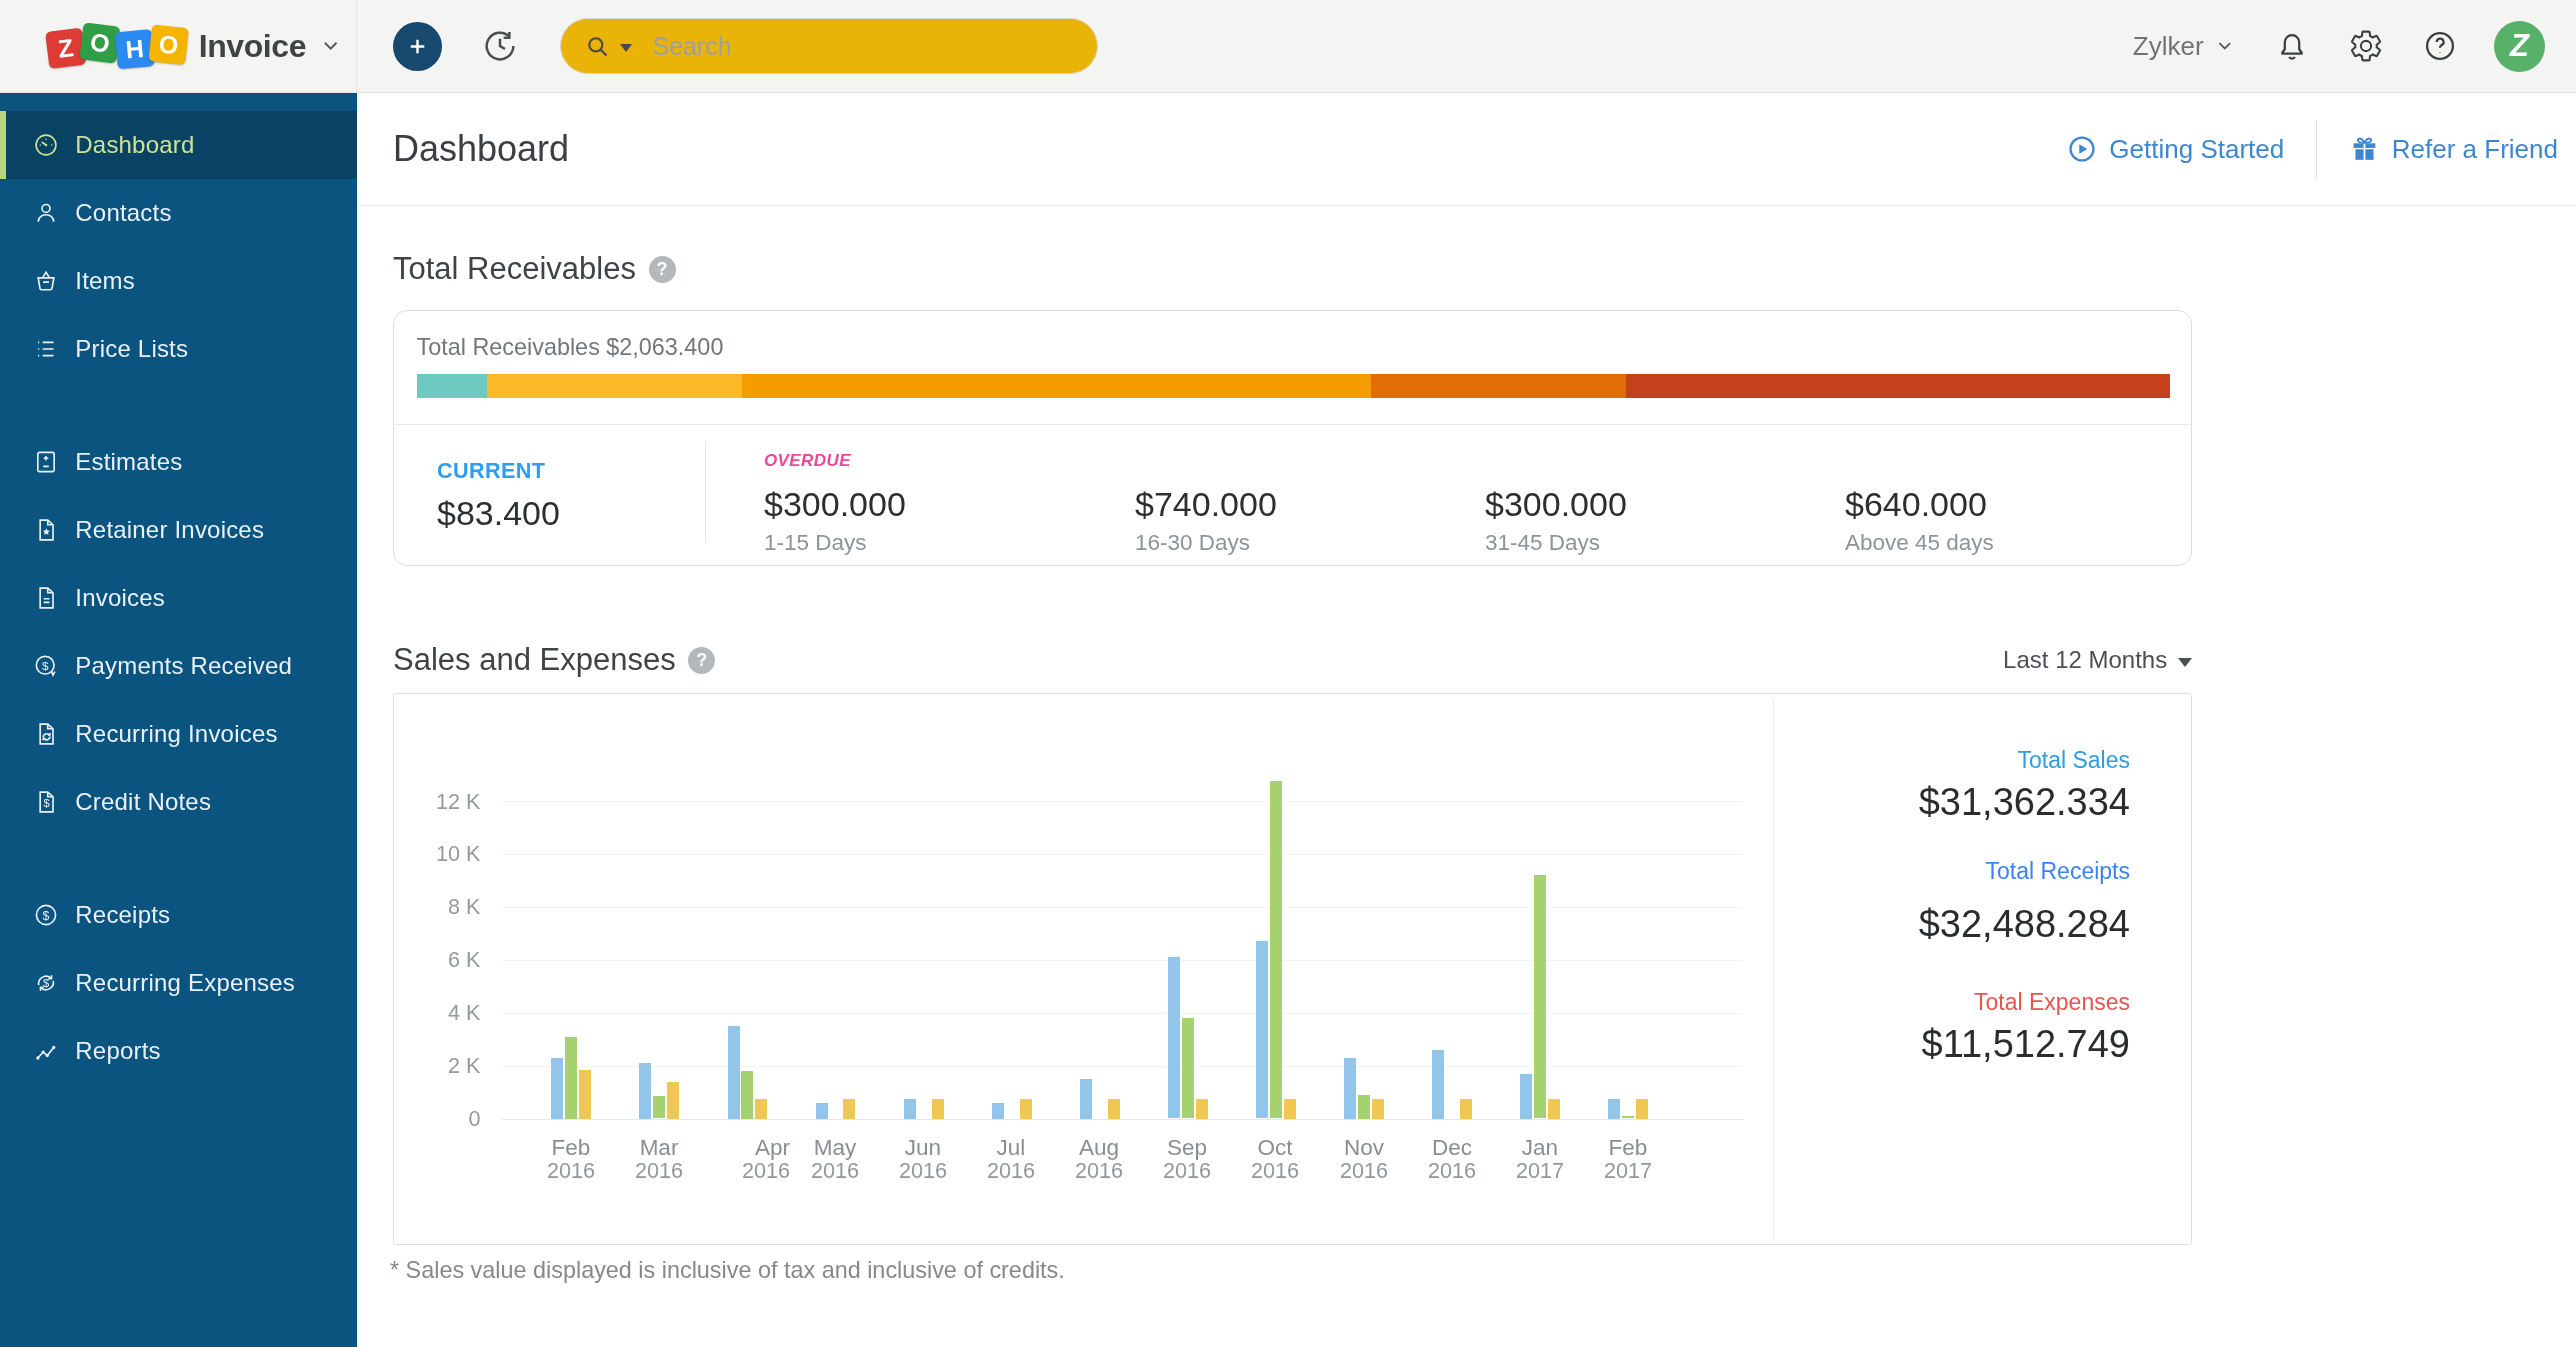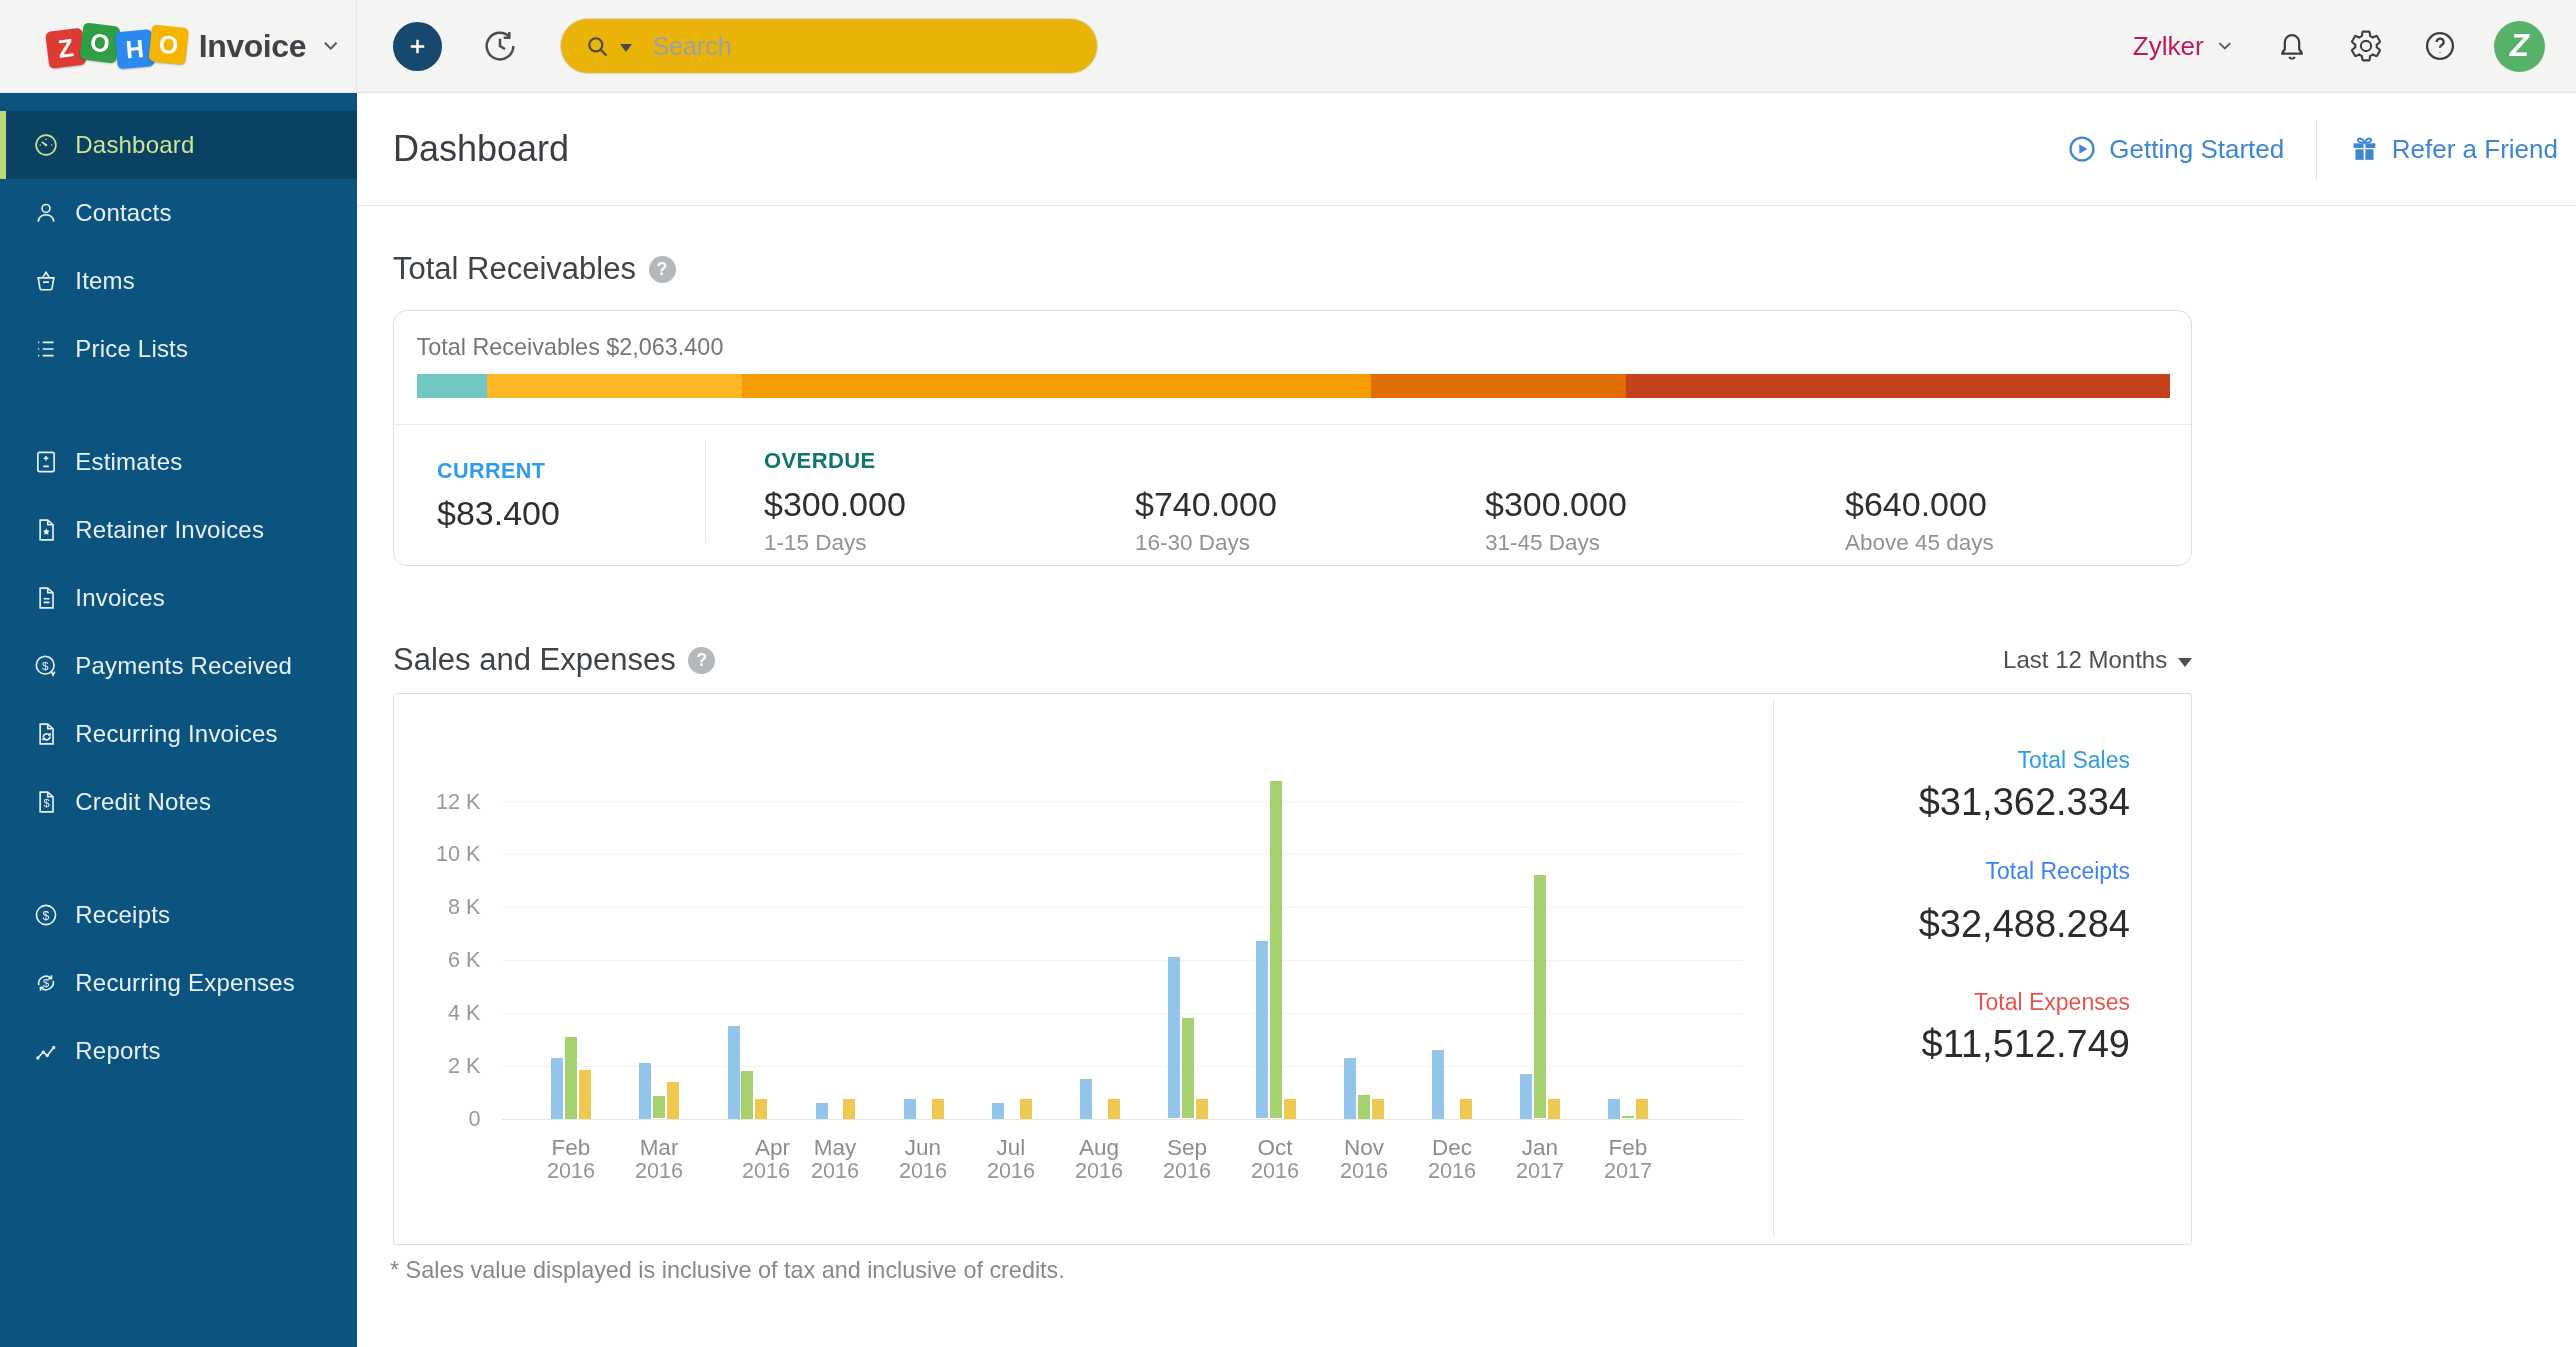--- a/index.html
+++ b/index.html
@@ -21,21 +21,21 @@
               display:flex; align-items:center; justify-content:center; cursor:pointer; }
   .icon-btn { margin-left:38px; cursor:pointer; display:flex; align-items:center; color:#4a4d50; }
   .search-pill { margin-left:40px; width:538px; height:56px; border:1.8px solid #d7d7d5; border-radius:28px;
                  background:#eab308; display:flex; align-items:center; padding:0 23.4px; }
   .search-caret { width:0; height:0; border-left:6.3px solid transparent; border-right:6.3px solid transparent;
                   border-top:8px solid #4a4a4a; margin:3.6px 0 0 9px; }
   .search-pill input { border:none; outline:none; background:transparent; font-size:25px; color:#555;
                        margin-left:20px; flex:1; font-family:"Liberation Sans", sans-serif; }
   .search-pill input::placeholder { color:#9ca0a4; }
   .top-spacer { flex:1; }
-  .org { display:flex; align-items:center; font-size:26px; color:#be185d; cursor:pointer; }
+  .org { display:flex; align-items:center; font-size:26px; color:#737373; cursor:pointer; }
   .org .chev { margin-left:10.8px; }
   .avatar { width:51px; height:51px; border-radius:50%; background:#58b168; color:#fff; font-weight:bold;
             font-size:31px; display:flex; align-items:center; justify-content:center; margin:0 31px 0 36px;
             cursor:pointer; font-style:italic; }
 
   
   .shell { display:flex; height:1255px; }
   .sidebar { width:357px; flex:0 0 357px; background:#0c5480; padding-top:18px; }
   .side-item { height:68px; display:flex; align-items:center; padding-left:32px; cursor:pointer;
                color:#e9f1f7; }
@@ -73,22 +73,22 @@
   .recv-card { margin-top:14.4px; height:256px;border-radius:14px; }
   .recv-summary { position:absolute; left:22.5px; top:21.6px; font-size:23.4px; color:#73777b; line-height:29px; }
   .recv-bar { position:absolute; left:22.5px; top:63px; width:1754px; height:23.4px; display:flex; }
   .recv-hline { position:absolute; left:0; right:0; top:113px; border-top:0.9px solid #e9ebed; }
   .recv-vline { position:absolute; left:311px; top:130px; height:101px; border-left:0.9px solid #e4e6e8; }
   .col-current { position:absolute; left:43px; top:0; }
   .cur-label { position:absolute; left:0; top:145px; width:225px; font-size:21.6px; font-weight:bold;
                color:#2e9df0; letter-spacing:0.4px; line-height:29px; }
   .cur-amount { position:absolute; left:0; top:182px; width:270px; font-size:34px; color:#2c2e30; line-height:41px; }
   .bucket { position:absolute; top:0; }
-  .bucket .ov-label { position:absolute; left:0; top:135px; width:270px; font-size:22px; font-weight:bold;
-                      color:#0f766e; letter-spacing:0.4px; line-height:29px; }
+  .bucket .ov-label { position:absolute; left:0; top:135px; width:270px; font-size:17px; font-weight:bold;
+                      color:#ec4899; letter-spacing:0.4px; line-height:29px;font-style:italic; }
   .bucket .amount { position:absolute; left:0; top:173px; width:288px; font-size:34px; color:#2c2e30; line-height:41px; }
   .bucket .period { position:absolute; left:0; top:219px; width:288px; font-size:22.5px; color:#8f9397; line-height:25px; }
 
   .chart-card { margin-top:5.4px; height:552px; }
   .gridline { position:absolute; left:108px; width:1241px; height:0.9px; background:#f2f2f2; }
   .gridline.zero { background:#e7e7e7; }
   .ylab { position:absolute; left:5.4px; width:81px; text-align:right; font-size:21.6px; color:#95999d; line-height:23.4px; }
   .bar { position:absolute; }
   .xlab { position:absolute; width:86px; text-align:center; top:443px; font-size:22.5px; color:#8a8e92; line-height:21.6px; }
   .xlab .yr { font-size:21.6px; color:#93979b; margin-top:1.8px; }

